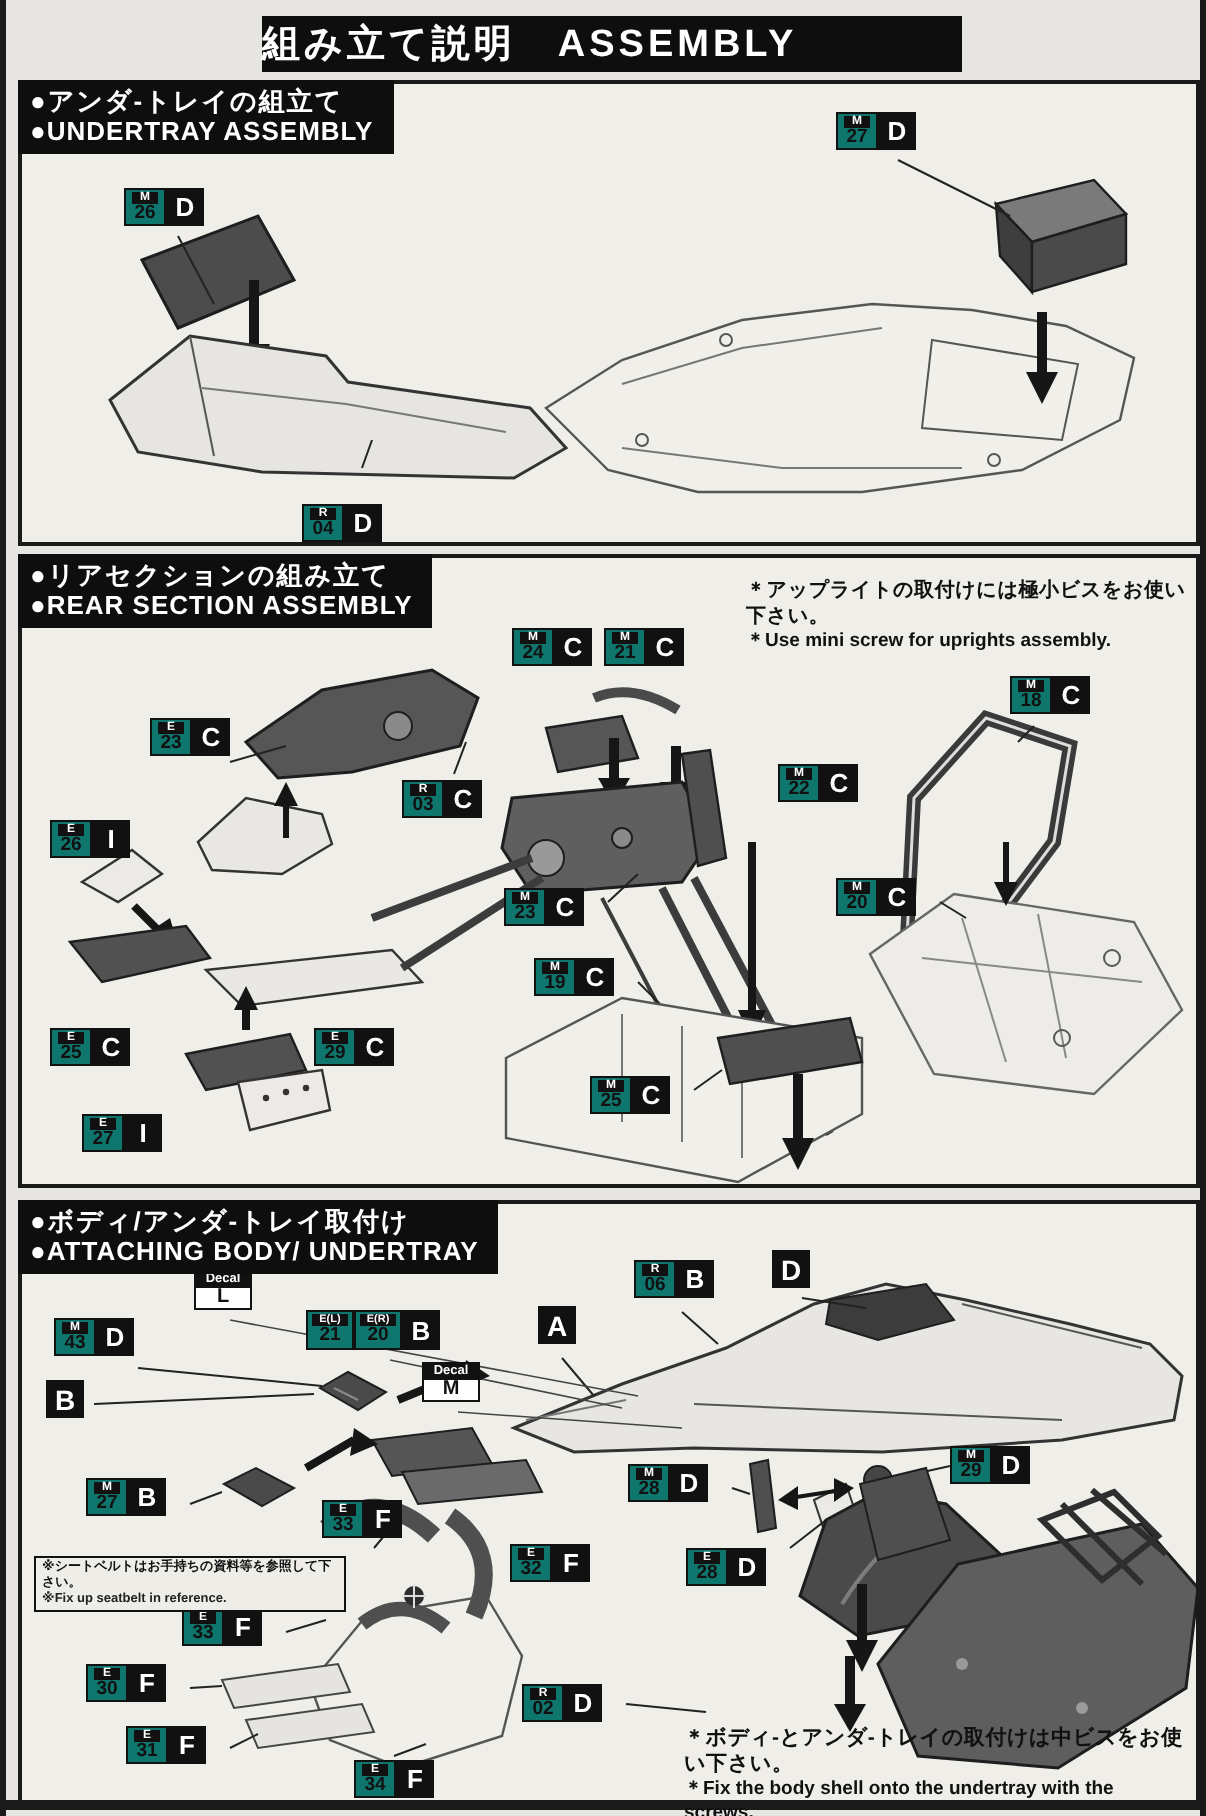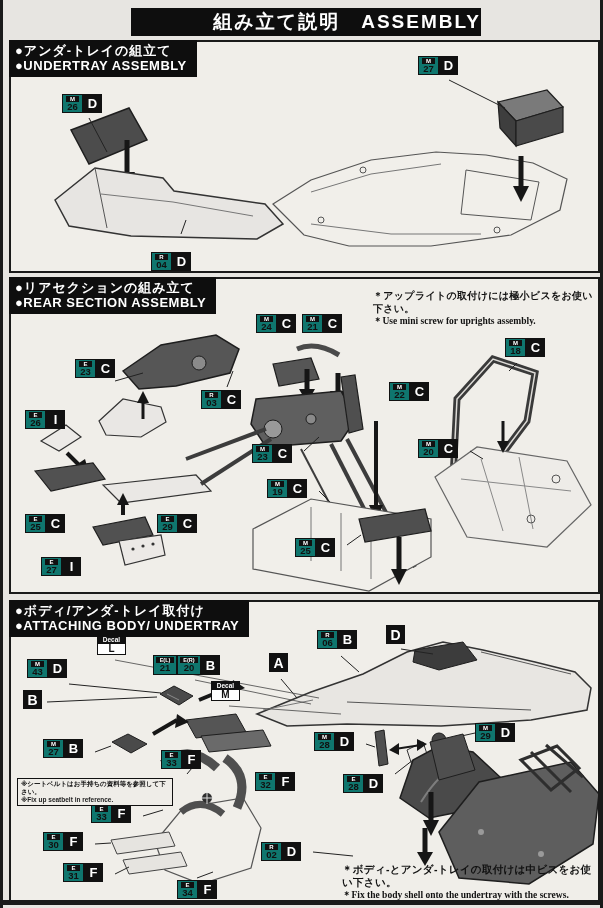--- a/index.html
+++ b/index.html
@@ -2,21 +2,21 @@
 <html><head>
 <meta charset="utf-8">
 <style>
   html,body{margin:0;padding:0;}
   body{background:#9a9a9a;font-family:"Liberation Sans","DejaVu Sans",sans-serif;}
   .page{position:relative;width:603px;height:908px;background:#e7e5e1;overflow:hidden;
         border-left:3px solid #1a1a1a;border-right:3px solid #1a1a1a;box-sizing:border-box;}
   .bottom-rule{position:absolute;left:0;top:900px;width:100%;height:5px;background:#1a1a1a;}
   .header-bar{position:absolute;left:128px;top:8px;width:350px;height:28px;background:#0e0e0e;
         color:#fff;font-weight:bold;font-size:19px;letter-spacing:2px;
-        display:flex;align-items:center;justify-content:flex-end;}
+        display:flex;align-items:center;justify-content:flex-start;}
   .panel{position:absolute;left:6px;width:591px;background:#f0eee9;border:2px solid #1a1a1a;box-sizing:border-box;}
   .s1{top:40px;height:233px;}
   .s2{top:277px;height:317px;}
   .s3{top:600px;height:302px;padding-left:21px;}
   .sec-head{position:absolute;left:-2px;top:-2px;background:#0e0e0e;color:#fff;
         padding:3px 10px 4px 6px;z-index:6;}
   .sec-head .jp{font-size:13px;font-weight:bold;line-height:15px;letter-spacing:1px;}
   .sec-head .en{font-size:13px;font-weight:bold;line-height:15px;letter-spacing:0.5px;}
   svg.draw{position:absolute;left:0;top:0;z-index:1;}
   
@@ -35,21 +35,21 @@
   .dlabel{position:absolute;width:29px;height:20px;background:#fff;border:1.5px solid #111;
         box-sizing:border-box;display:flex;flex-direction:column;z-index:5;}
   .dl-top{background:#111;color:#fff;font-size:6.5px;line-height:8px;font-weight:bold;text-align:center;}
   .dl-letter{flex:1;color:#111;font-weight:bold;font-size:10px;line-height:10px;text-align:center;}
   
   .combo{position:absolute;display:flex;z-index:5;height:20px;}
   .combo .pl-code{width:24px;}
   .combo .pl-sprue{font-size:5.5px;margin:1px 2px 0 2px;}
   .note{position:absolute;color:#111;font-weight:bold;z-index:5;}
   .note .jp{font-size:10px;line-height:13px;letter-spacing:0.3px;}
-  .note .en{font-size:9.5px;line-height:12px;font-family:Liberation Serif, serif;}
+  .note .en{font-size:9.5px;line-height:12px;}
   .note-box{position:absolute;border:1.5px solid #111;background:#efede8;padding:1px 3px;z-index:5;}
   .note-box .jp{font-size:6.5px;line-height:8px;font-weight:bold;color:#111;}
   .note-box .en{font-size:6.5px;line-height:8px;font-weight:bold;color:#222;}
   .ghost{position:absolute;background:rgba(110,120,150,0.07);filter:blur(3px);border-radius:6px;z-index:0;}
 </style>
 </head>
 <body>
 
 <div class="page">
   <div class="ghost" style="left:430px;top:80px;width:150px;height:70px;"></div>

